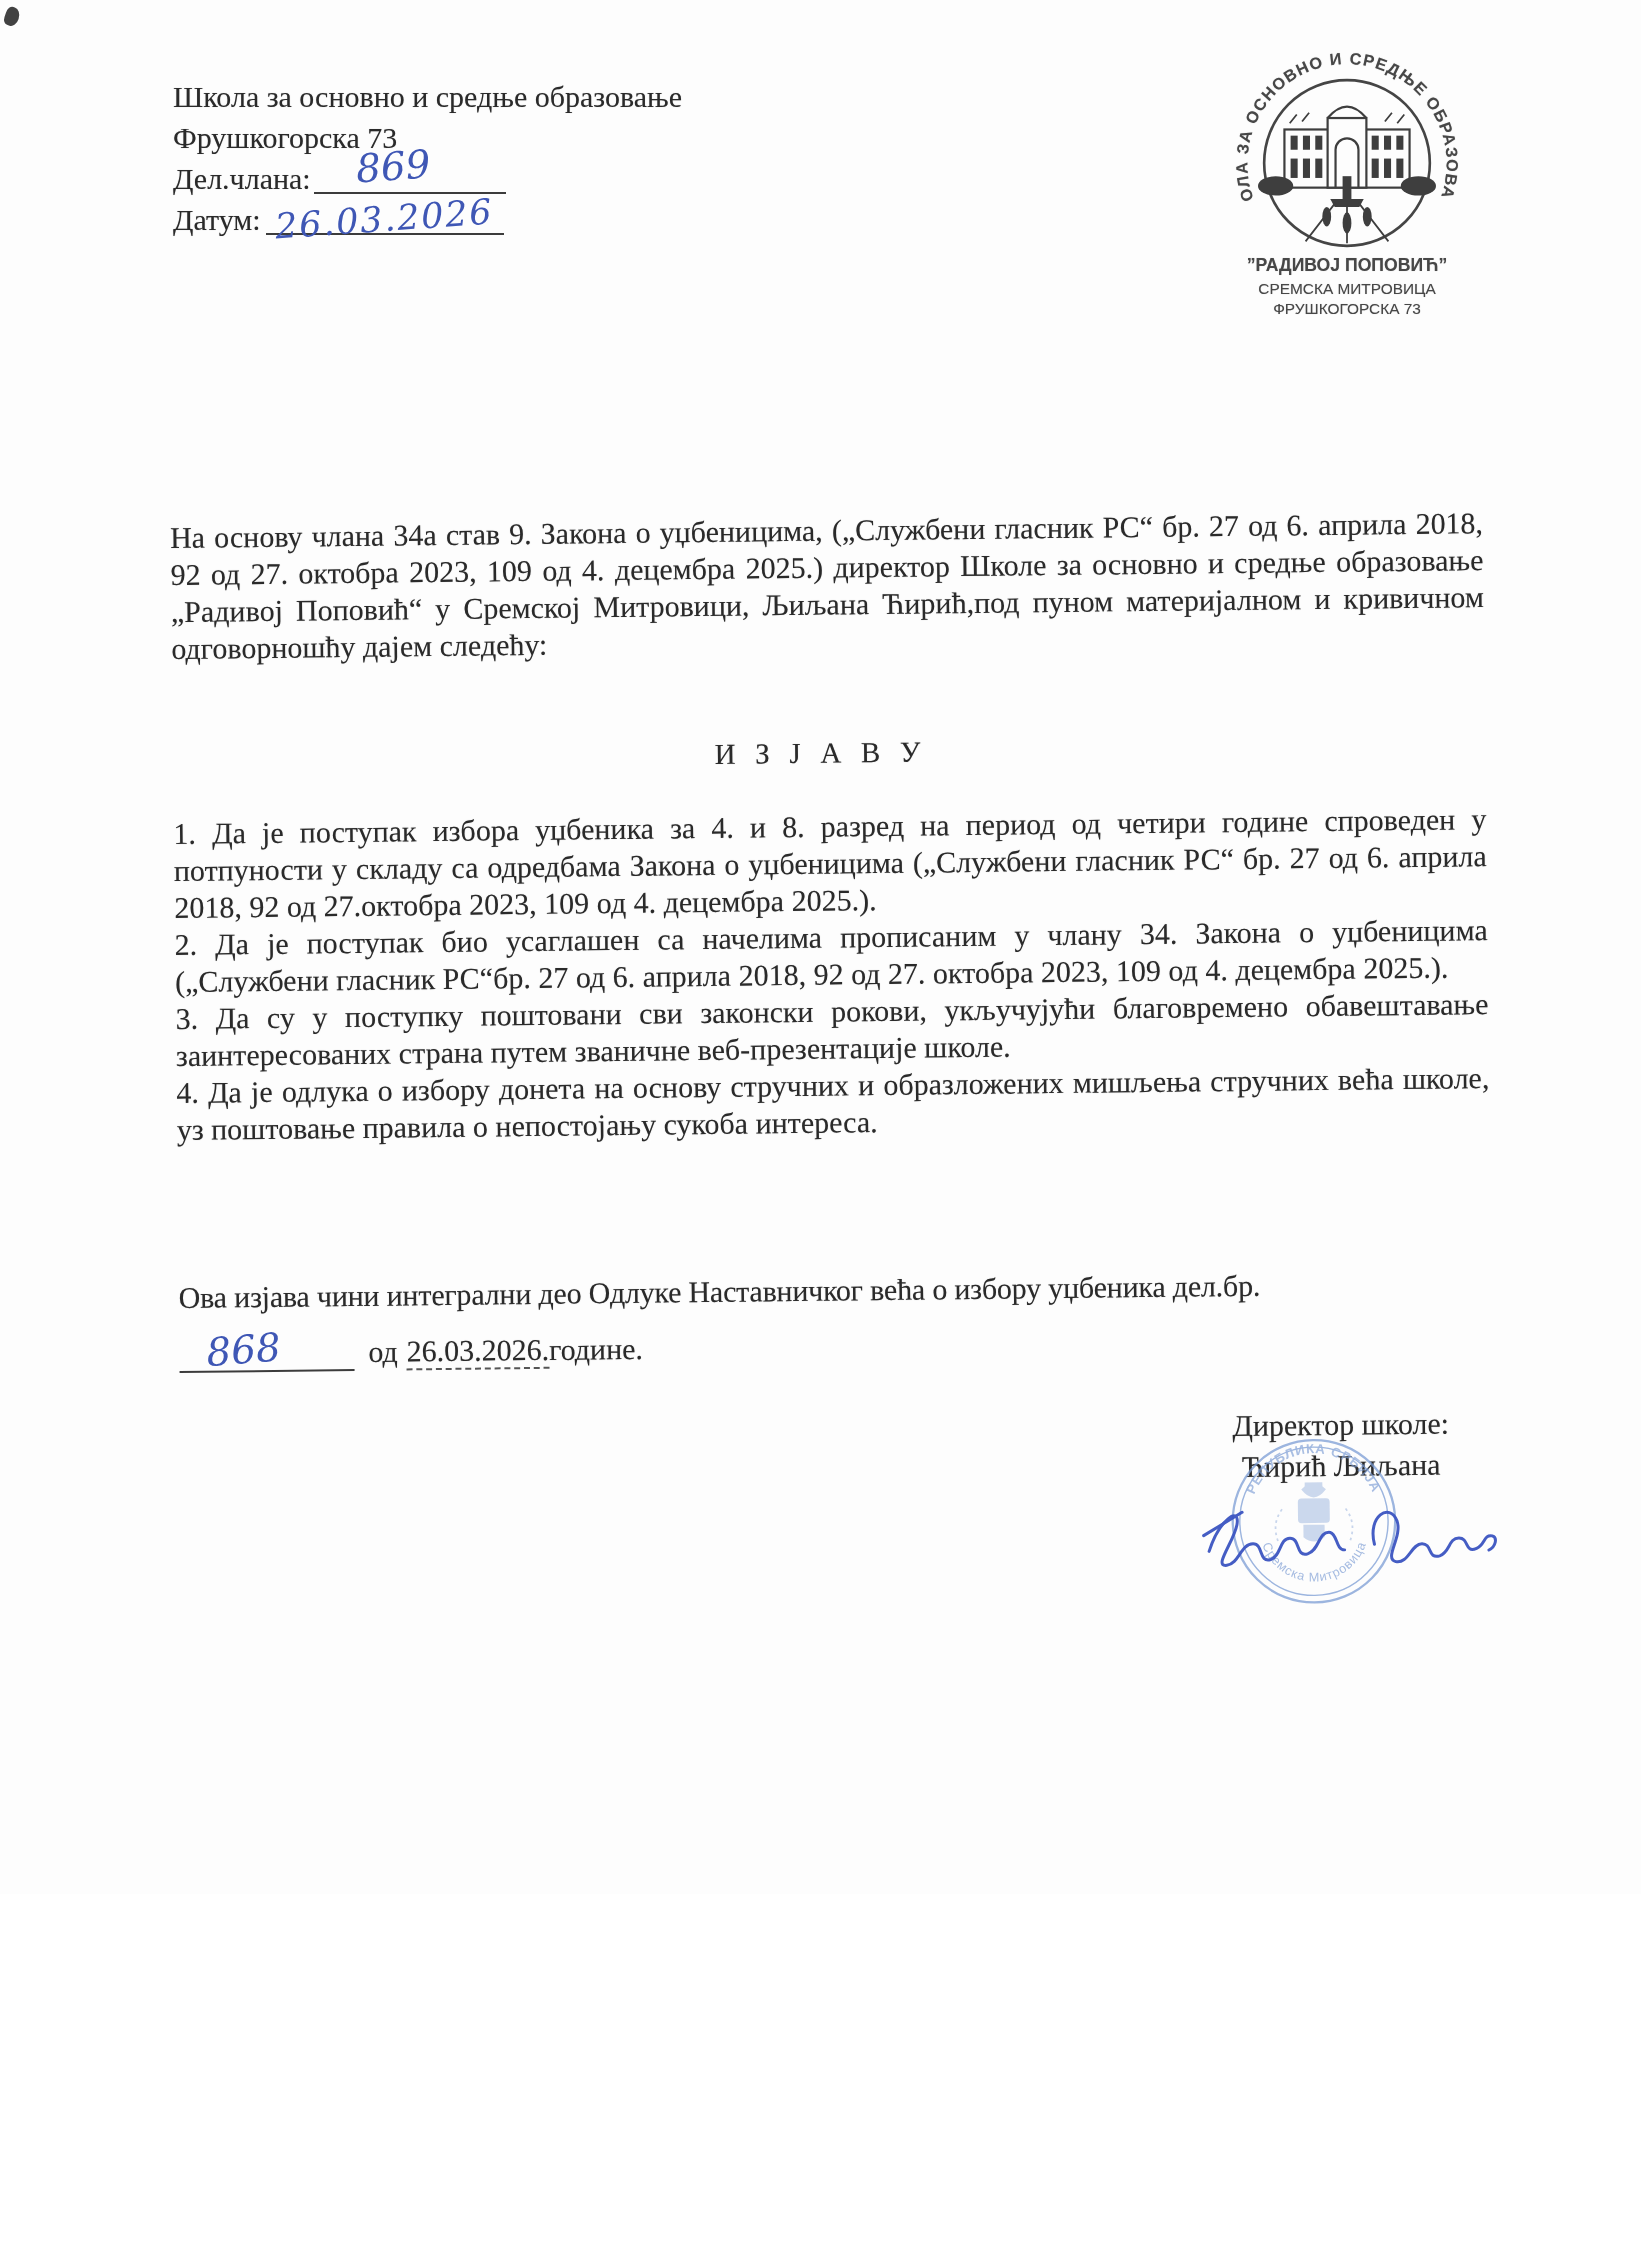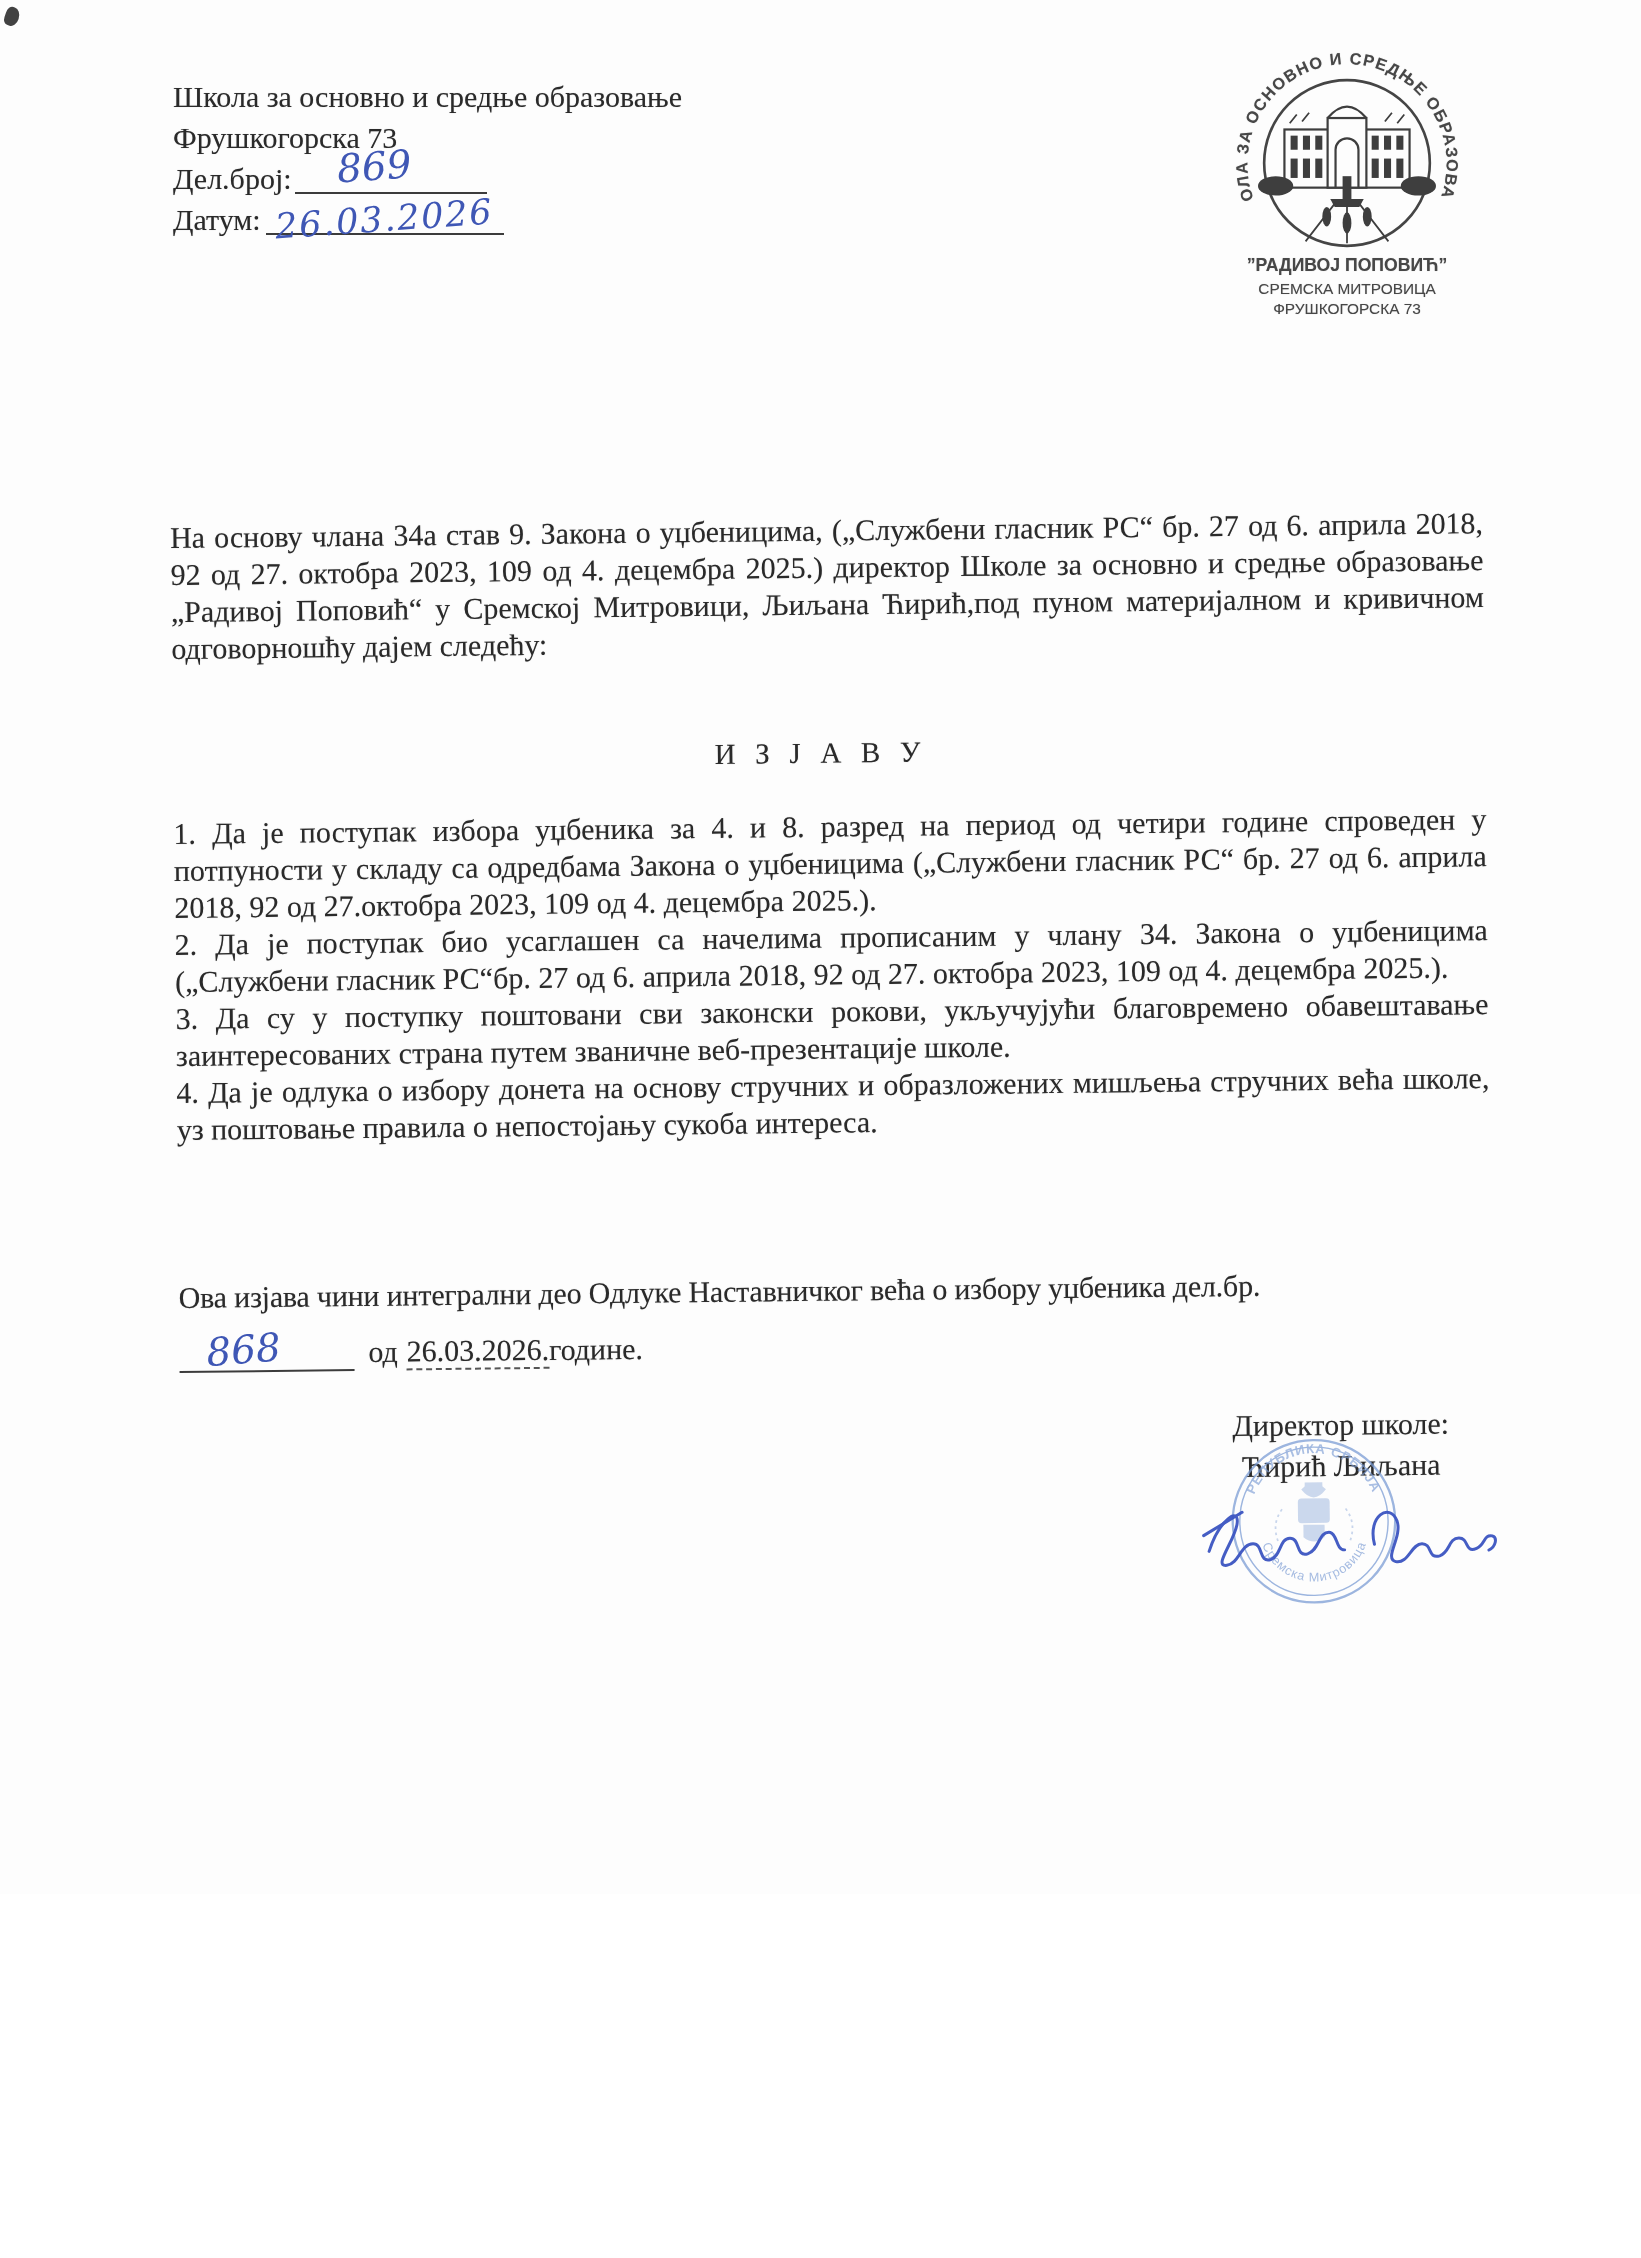--- a/index.html
+++ b/index.html
@@ -55,21 +55,21 @@
 </style>
 </head>
 <body>
 
 <div class="page">
 
   <div class="header">
     <div class="hline">Школа за основно и средње образовање</div>
     <div class="hline">Фрушкогорска 73</div>
     <div class="hline">
-      <span>Дел.број:</span><span class="uline uline--num"><span class="hw hw--num">869</span></span>
+      <span>Дел.члана:</span><span class="uline uline--num"><span class="hw hw--num">869</span></span>
     </div>
     <div class="hline">
       <span>Датум:</span><span class="uline uline--date"><span class="hw hw--date">26.03.2026</span></span>
     </div>
   </div>
 
   <svg class="emblem" width="238" height="282" viewBox="0 0 270 320">
     <defs>
       <path id="logoArc" d="M 31 180 A 113 113 0 1 1 239 180" fill="none"></path>
     </defs>

